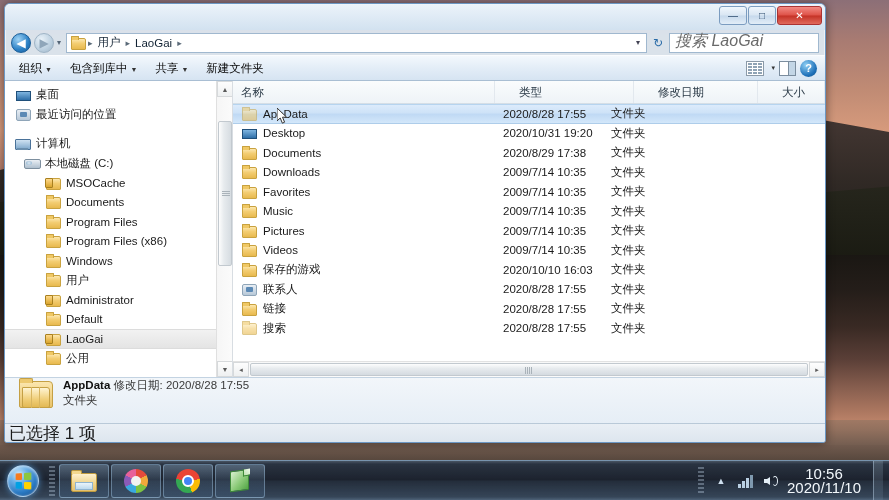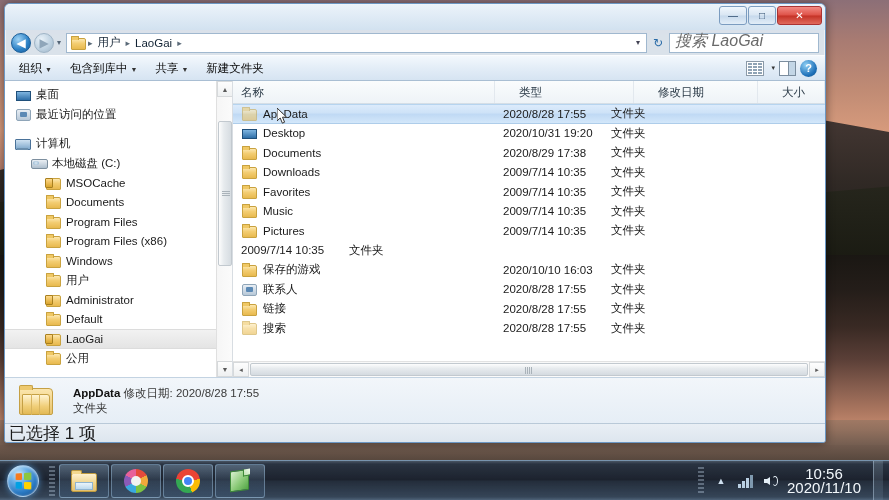--- a/index.html
+++ b/index.html
@@ -152,21 +152,21 @@
     width: 228px; flex: 0 0 228px; background: #fff;
     position: relative; overflow: hidden;
     border-right: 1px solid #d8dde2;
     font-size: 11.5px; color: #1a1a1a;
   }
   .navlist { padding: 4px 0 0 0; }
   .navitem {
     height: 19.5px; display: flex; align-items: center; gap: 5px;
     padding-left: 10px; cursor: default; white-space: nowrap;
   }
-  .navitem.ind1 { padding-left: 26px; }
+  .navitem.ind1 { padding-left: 19px; }
   .navitem.ind2 { padding-left: 40px; }
   .navitem.sel { background: linear-gradient(to bottom, #f2f2f2, #e4e4e4); border-top:1px solid #dcdcdc; border-bottom:1px solid #dcdcdc; }
   .navgap { height: 10px; }
 
   
   .ic { width: 16px; height: 14px; flex: 0 0 16px; position: relative; }
   .ic.folder::before {
     content:""; position:absolute; left:1px; top:2px; width:13px; height:10px;
     background: linear-gradient(to bottom, #fde8b0, #f3cd72 45%, #e8b94e);
     border:1px solid #c9a23f; border-radius:1px 2px 1px 1px;
@@ -281,21 +281,21 @@
     background: linear-gradient(to bottom,#fdfdfd,#e7ebee 40%,#d4dae0);
     border:1px solid #c2c9cf; border-radius:2px;
   }
   .hsbthumb .grip {
     position:absolute; top:3px; left:50%; margin-left:-4px; width:8px; height:7px;
     background: repeating-linear-gradient(to right,#a9b2b9 0 1px, transparent 1px 2px);
   }
 
   
   .details {
-    height: 46px; flex: 0 0 46px; display: flex; align-items: center; gap: 18px;
+    height: 46px; flex: 0 0 46px; display: flex; align-items: flex-start; gap: 8px;
     padding: 0 12px;
     background: linear-gradient(to bottom,#f2f6fa 0%,#e6eef6 100%);
     border-top: 1px solid #c3d3e2;
   }
   .bigfolder { width: 38px; height: 32px; position: relative; flex: 0 0 38px; }
   .bigfolder .back {
     position:absolute; left:2px; top:3px; width:34px; height:27px;
     background: linear-gradient(to bottom,#fbe6ae,#e9c36a);
     border:1px solid #c5a044; border-radius:2px 4px 2px 2px;
   }
@@ -639,20 +639,24 @@
           <div class="row">
             <div class="cell name">
               <span class="ic folder"></span>
               <span>Pictures</span>
             </div>
             <div class="cell date">2009/7/14 10:35</div>
             <div class="cell type">文件夹</div>
             <div class="cell size"></div>
           </div>
           <div class="row">
+            <div class="cell name">
+              <span class="ic folder"></span>
+              <span>Videos</span>
+            </div>
             <div class="cell date">2009/7/14 10:35</div>
             <div class="cell type">文件夹</div>
             <div class="cell size"></div>
           </div>
           <div class="row">
             <div class="cell name">
               <span class="ic folder"></span>
               <span>保存的游戏</span>
             </div>
             <div class="cell date">2020/10/10 16:03</div>

